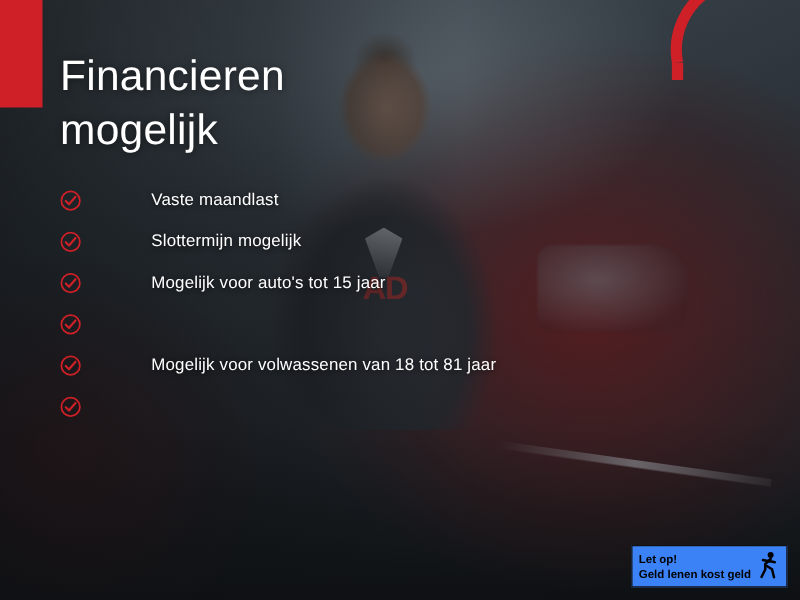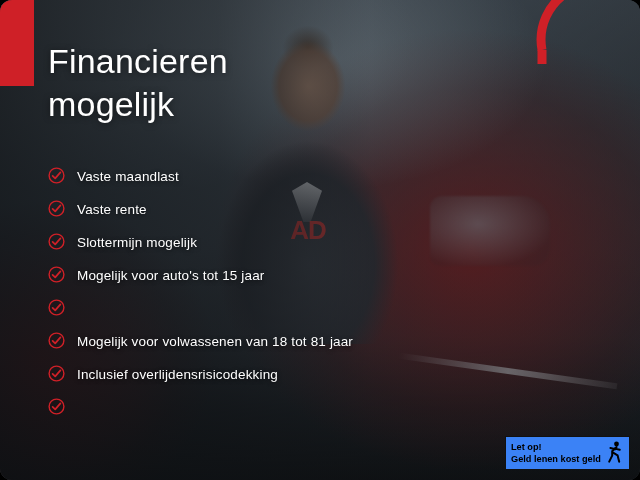--- a/index.html
+++ b/index.html
@@ -9,21 +9,20 @@
   }
   body {
     font-family: "Liberation Sans", sans-serif;
   }
   .stage {
     position: relative;
     width: 640px;
     height: 480px;
     overflow: hidden;
     background: #2b2f33;
-    border-radius: 12px;
   }
 
   
   .photo {
     position: absolute;
     inset: 0;
     background:
       
       radial-gradient(ellipse 420px 220px at 120px 40px, rgba(150,170,185,0.55) 0%, rgba(90,105,120,0.0) 70%),
       
@@ -134,23 +133,24 @@
 
   
   .bullets {
     position: absolute;
     left: 48px;
     top: 152px;
     width: 360px;
   }
   .bullet {
     display: flex;
-    align-items: flex-end;
+    align-items: flex-start;
     height: 32px;
     margin-bottom: 1px;
+    gap: 44px;
   }
   .check {
     width: 17px;
     height: 17px;
     flex: 0 0 17px;
     margin-right: 12px;
     position: relative;
   }
   .check svg { display: block; }
   .bullet-text {
@@ -220,29 +220,20 @@
     <div class="bullet">
       <span class="check">
         <svg width="17" height="17" viewBox="0 0 17 17" aria-hidden="true">
           <circle cx="8.5" cy="8.5" r="7.4" fill="none" stroke="#cf2027" stroke-width="1.4"></circle>
           <path d="M4.6 8.8 L7.2 11.4 L12.4 5.4" fill="none" stroke="#cf2027" stroke-width="1.7" stroke-linecap="round" stroke-linejoin="round"></path>
         </svg>
       </span>
       <span class="bullet-text">Vaste maandlast</span>
     </div>
 
-    <div class="bullet">
-      <span class="check">
-        <svg width="17" height="17" viewBox="0 0 17 17" aria-hidden="true">
-          <circle cx="8.5" cy="8.5" r="7.4" fill="none" stroke="#cf2027" stroke-width="1.4"></circle>
-          <path d="M4.6 8.8 L7.2 11.4 L12.4 5.4" fill="none" stroke="#cf2027" stroke-width="1.7" stroke-linecap="round" stroke-linejoin="round"></path>
-        </svg>
-      </span>
-      <span class="bullet-text">Vaste rente</span>
-    </div>
 
     <div class="bullet">
       <span class="check">
         <svg width="17" height="17" viewBox="0 0 17 17" aria-hidden="true">
           <circle cx="8.5" cy="8.5" r="7.4" fill="none" stroke="#cf2027" stroke-width="1.4"></circle>
           <path d="M4.6 8.8 L7.2 11.4 L12.4 5.4" fill="none" stroke="#cf2027" stroke-width="1.7" stroke-linecap="round" stroke-linejoin="round"></path>
         </svg>
       </span>
       <span class="bullet-text">Slottermijn mogelijk</span>
     </div>
@@ -269,29 +260,20 @@
     <div class="bullet">
       <span class="check">
         <svg width="17" height="17" viewBox="0 0 17 17" aria-hidden="true">
           <circle cx="8.5" cy="8.5" r="7.4" fill="none" stroke="#cf2027" stroke-width="1.4"></circle>
           <path d="M4.6 8.8 L7.2 11.4 L12.4 5.4" fill="none" stroke="#cf2027" stroke-width="1.7" stroke-linecap="round" stroke-linejoin="round"></path>
         </svg>
       </span>
       <span class="bullet-text">Mogelijk voor volwassenen van 18 tot 81 jaar</span>
     </div>
 
-    <div class="bullet">
-      <span class="check">
-        <svg width="17" height="17" viewBox="0 0 17 17" aria-hidden="true">
-          <circle cx="8.5" cy="8.5" r="7.4" fill="none" stroke="#cf2027" stroke-width="1.4"></circle>
-          <path d="M4.6 8.8 L7.2 11.4 L12.4 5.4" fill="none" stroke="#cf2027" stroke-width="1.7" stroke-linecap="round" stroke-linejoin="round"></path>
-        </svg>
-      </span>
-      <span class="bullet-text">Inclusief overlijdensrisicodekking</span>
-    </div>
 
     <div class="bullet">
       <span class="check">
         <svg width="17" height="17" viewBox="0 0 17 17" aria-hidden="true">
           <circle cx="8.5" cy="8.5" r="7.4" fill="none" stroke="#cf2027" stroke-width="1.4"></circle>
           <path d="M4.6 8.8 L7.2 11.4 L12.4 5.4" fill="none" stroke="#cf2027" stroke-width="1.7" stroke-linecap="round" stroke-linejoin="round"></path>
         </svg>
       </span>
     </div>
 

